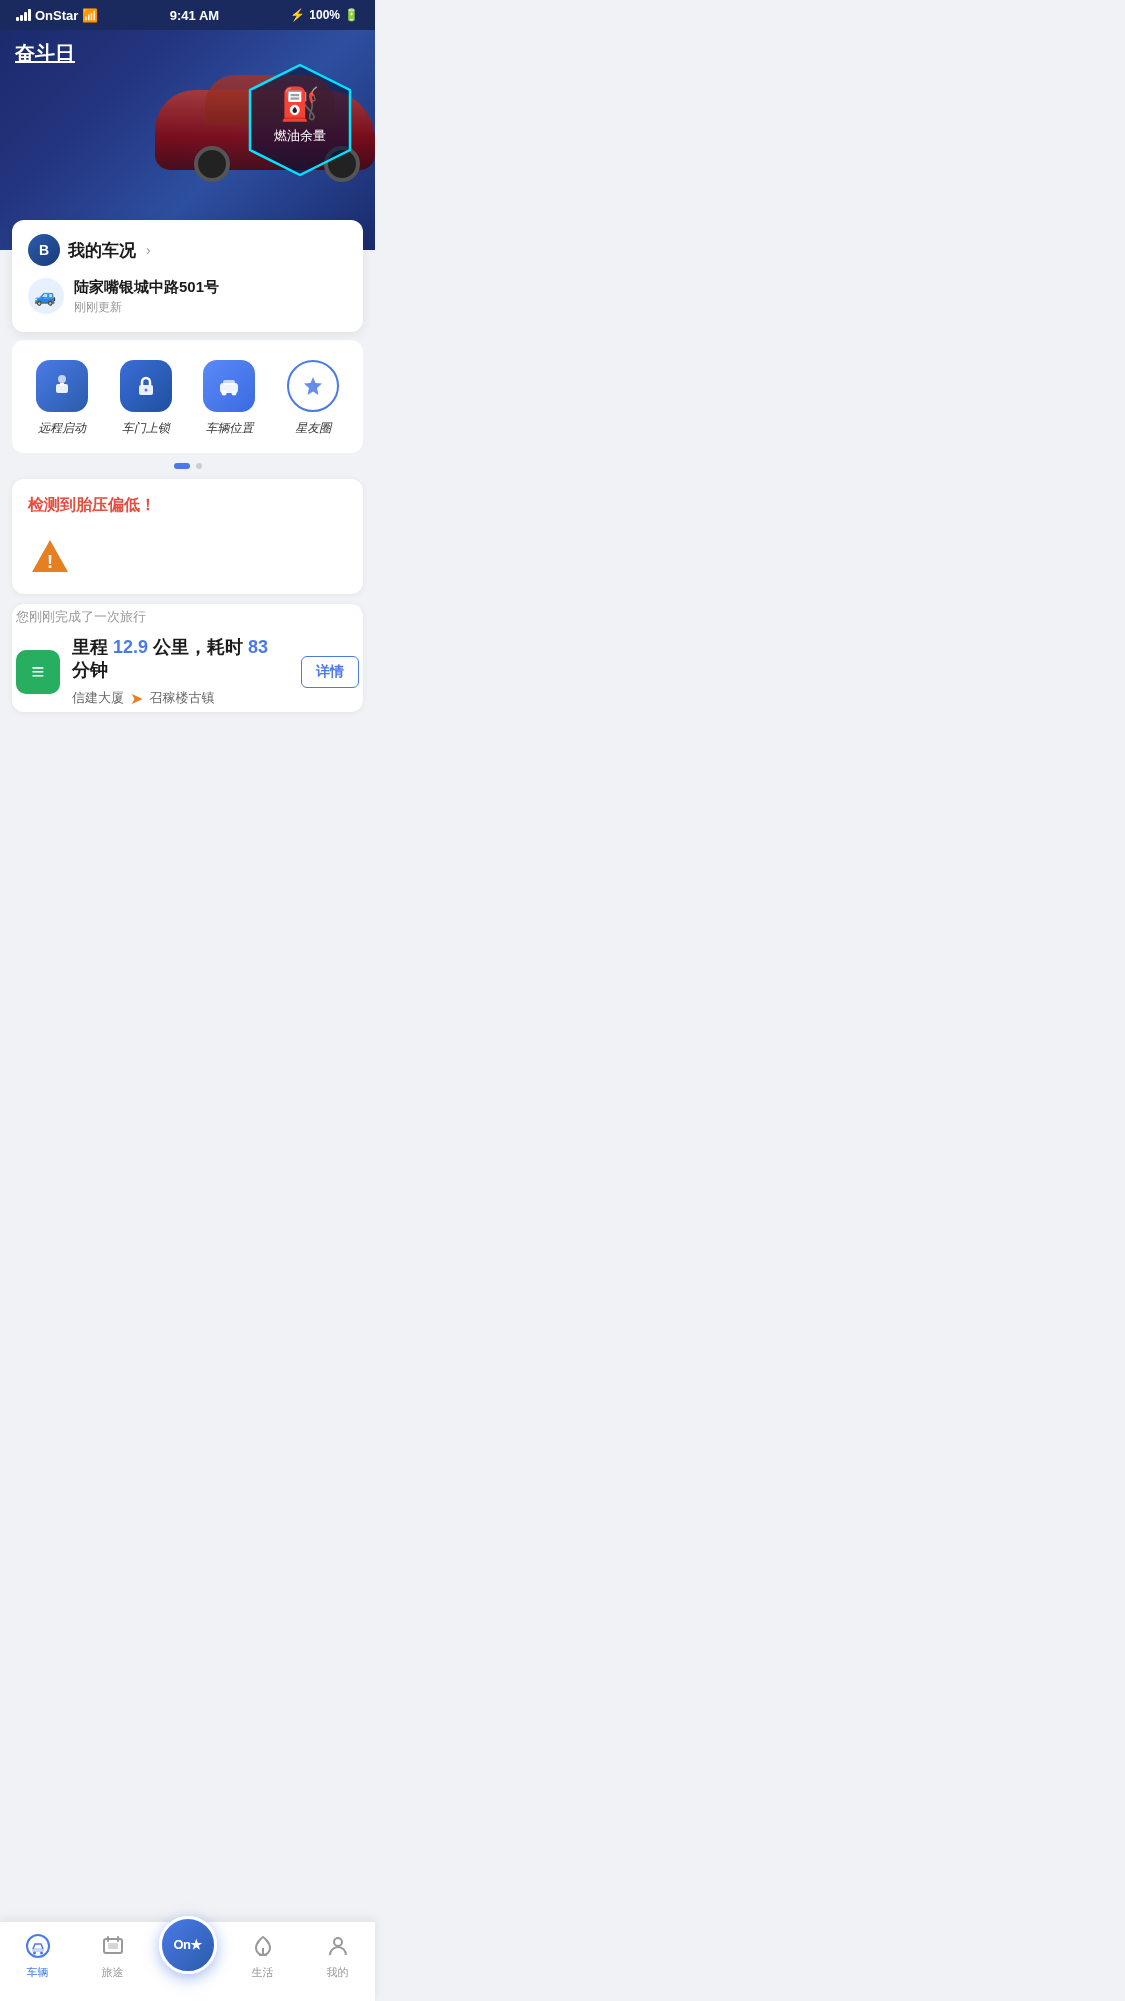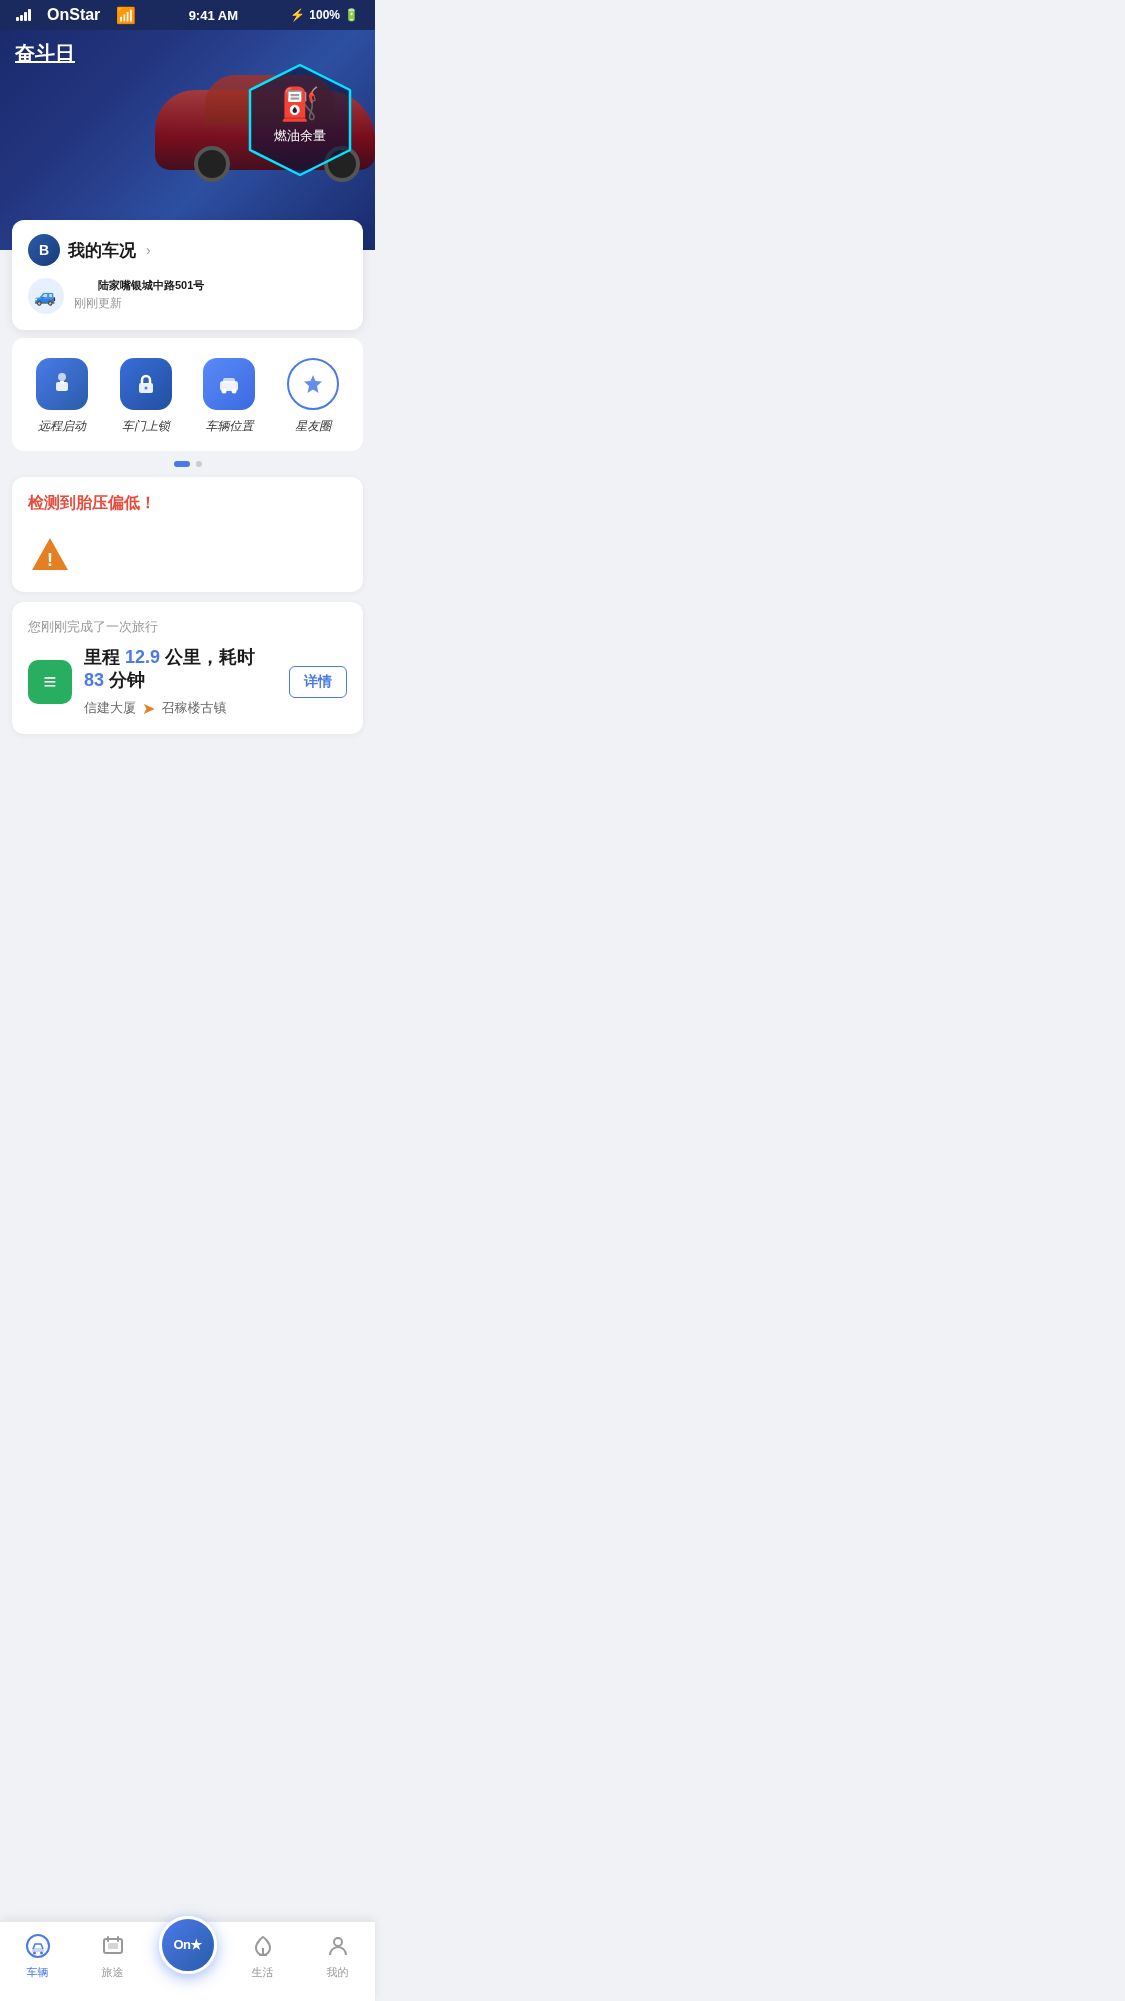--- a/index.html
+++ b/index.html
@@ -18,23 +18,23 @@
       background: #1a2a5e;
       display: flex;
       justify-content: space-between;
       align-items: center;
       padding: 6px 16px;
       height: 30px;
     }
     .status-left {
       display: flex;
       align-items: center;
-      gap: 16px;
-      color: white;
-      font-size: 16px;
+      gap: 4px;
+      color: white;
+      font-size: 13px;
       font-weight: 600;
     }
     .signal-bars {
       display: flex;
       align-items: flex-end;
       gap: 1px;
       height: 12px;
     }
     .signal-bars span {
       background: white;
@@ -221,24 +221,23 @@
       align-items: center;
       justify-content: center;
       flex-shrink: 0;
       color: #4a7ae8;
       font-size: 18px;
     }
     .location-info {
       flex: 1;
     }
     .location-address {
-      font-size: 11px;
+      font-size: 15px;
       font-weight: 600;
       color: #1a1a1a;
-      margin-left: 24px;
     }
     .location-update {
       font-size: 12px;
       color: #999;
       margin-top: 2px;
     }
 
     
     .quick-actions {
       background: white;
@@ -367,21 +366,21 @@
       font-weight: 600;
       cursor: pointer;
       white-space: nowrap;
     }
 
     
     .trip-card {
       background: white;
       margin: 10px 12px 100px;
       border-radius: 12px;
-      padding: 16px;
+      padding: 4px;
       box-shadow: 0 1px 6px rgba(0,0,0,0.06);
     }
     .trip-header {
       font-size: 13px;
       color: #999;
       margin-bottom: 10px;
     }
     .trip-body {
       display: flex;
       align-items: center;

